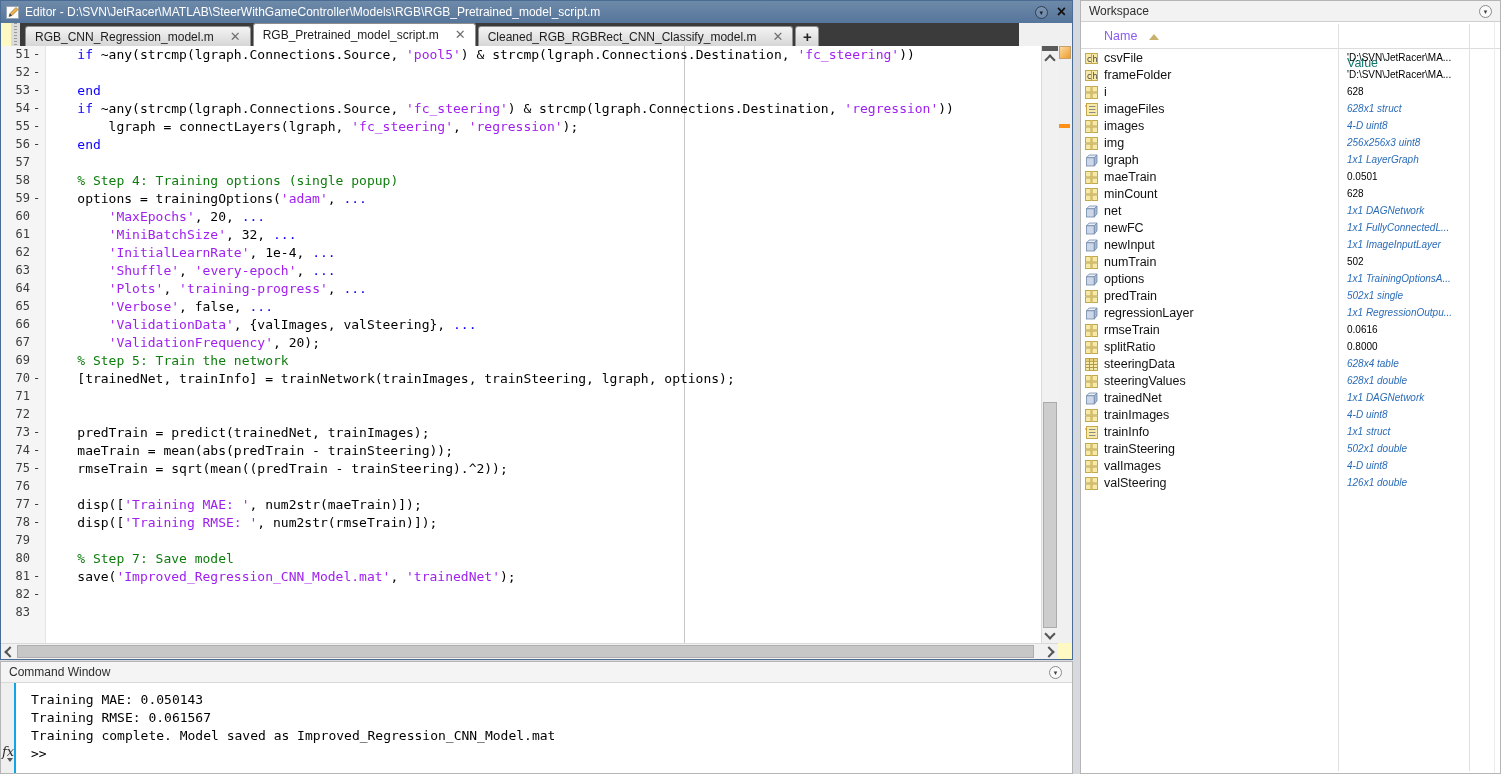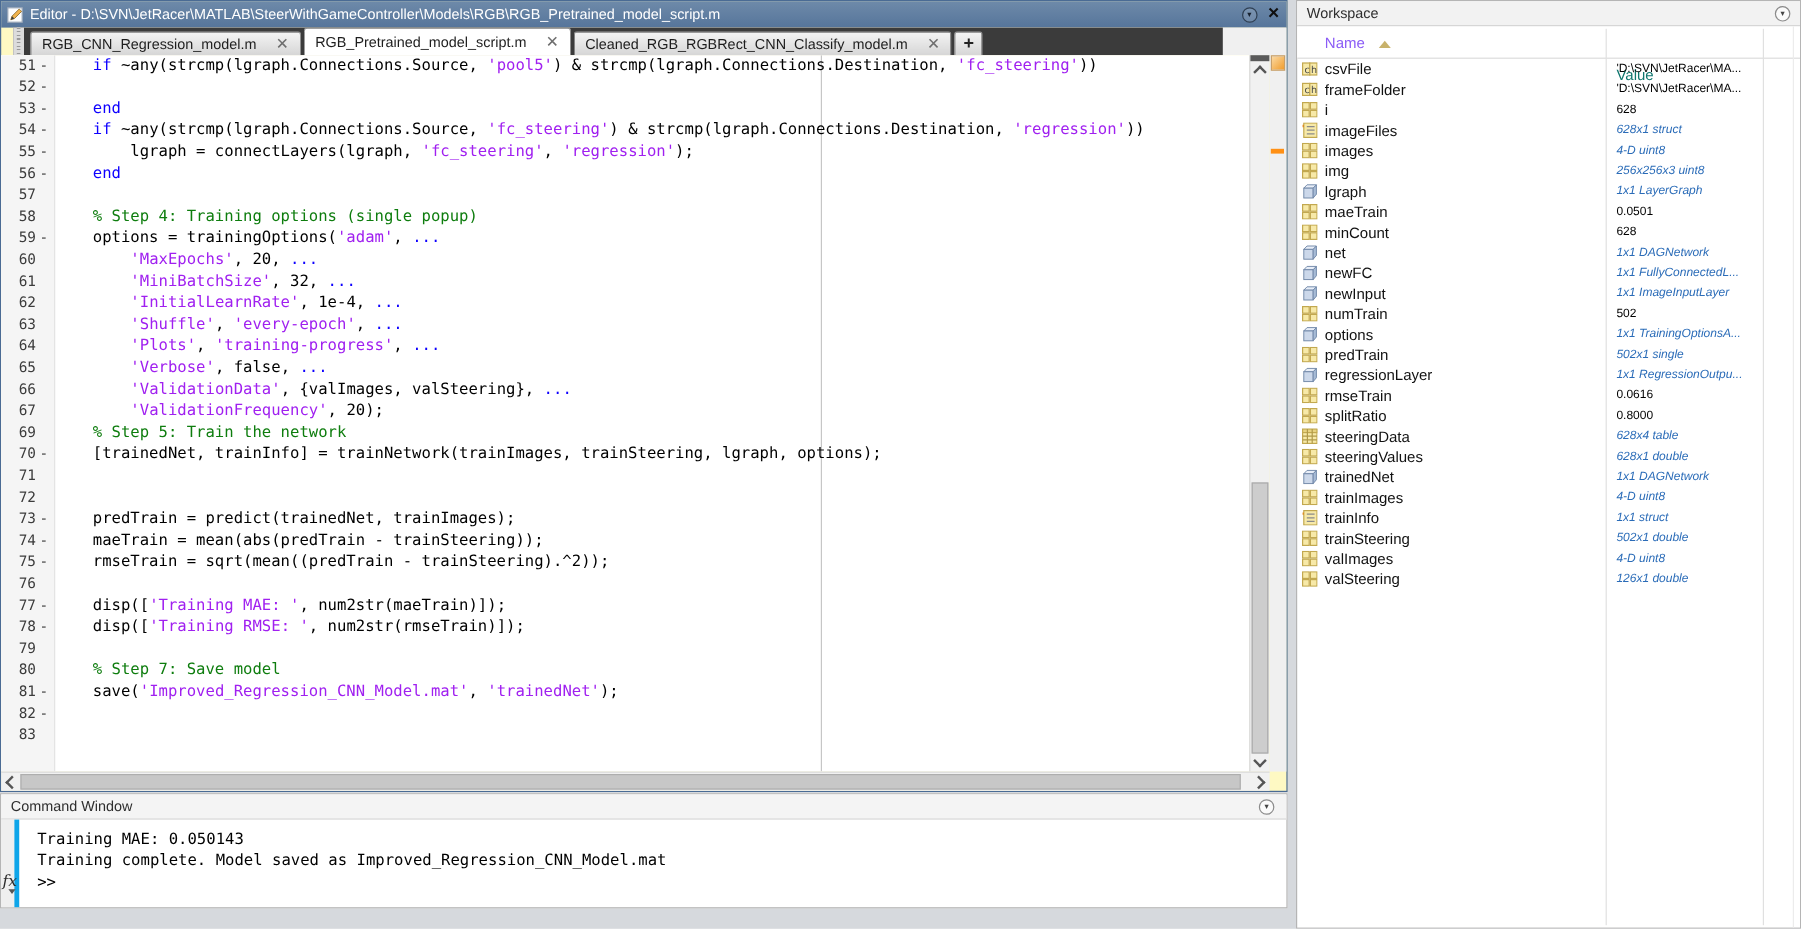--- a/index.html
+++ b/index.html
@@ -59,26 +59,26 @@
     background:linear-gradient(135deg,#fbd9a2,#f09d2e); border:1px solid #c8a06a; }
   .ind-mark { position:absolute; top:78px; left:1px; width:11px; height:4px; background:#ff9015; }
 
   
   .hscroll { position:absolute; left:0; right:14px; bottom:0; height:16px; background:#f1f1f1; border-top:1px solid #dadada; }
   .hs-left { position:absolute; left:5px; top:4px; transform:rotate(-45deg); }
   .hs-right { position:absolute; right:5px; top:4px; transform:rotate(135deg); }
   .hs-thumb { position:absolute; left:16px; right:24px; top:1px; bottom:1px; background:#c7c7c7; border:1px solid #aeaeae; }
 
   
-  .cmd-panel { position:absolute; left:0; top:661px; width:1073px; height:96px; background:#fff; border:1px solid #b5b5b5; }
+  .cmd-panel { position:absolute; left:0; top:661px; width:1073px; height:113px; background:#fff; border:1px solid #b5b5b5; }
   .cmd-header { position:absolute; left:0; top:0; right:0; height:21px; background:#f4f4f4;
     border-bottom:1px solid #d9d9d9; display:flex; align-items:center; font-size:12px; color:#2e2e2e; padding-left:8px; }
   .cmd-header .circ-menu { position:absolute; right:10px; top:4px; }
   .cmd-body { position:absolute; left:0; top:21px; right:0; bottom:0; }
-  .cmd-gutter { position:absolute; left:0; top:0; bottom:0; width:15px; background:#efefef; border-right:4px solid #0ea5e9; }
+  .cmd-gutter { position:absolute; left:0; top:0; bottom:0; width:15px; background:#efefef; border-right:2px solid #0ea5e9; }
   .fx { position:absolute; left:1px; bottom:14px; font:italic 13px "DejaVu Serif",serif; color:#2b2b2b; }
   .fx:after { content:""; position:absolute; left:5px; bottom:-6px; border:3px solid transparent; border-top:4px solid #555; }
   .cmd-lines { position:absolute; left:30px; top:8px; }
   .cmd-line { font:13px "DejaVu Sans Mono",monospace; color:#000; height:18px; line-height:18px; white-space:pre; }
   .cmd-prompt { font:13px "DejaVu Sans Mono",monospace; color:#000; height:18px; line-height:18px; }
 
   
   .ws-panel { position:absolute; left:1080px; top:0; width:421px; height:774px; background:#fff; border:1px solid #b5b5b5; }
   .ws-header { position:absolute; left:0; top:0; right:0; height:21px; background:#f2f2f2;
     border-bottom:1px solid #cfcfcf; display:flex; align-items:center; font-size:12px; color:#2e2e2e; padding-left:8px; }
@@ -330,20 +330,21 @@
     <div class="cmd-header">
       <span>Command Window</span>
       <span class="circ-menu light">▾</span>
     </div>
     <div class="cmd-body">
       <div class="cmd-gutter">
         <span class="fx">fx</span>
       </div>
       <div class="cmd-lines" id="cmd-lines">
           <div class="cmd-line">Training MAE: 0.050143</div>
+          <div class="cmd-line">Training RMSE: 0.061567</div>
           <div class="cmd-line">Training complete. Model saved as Improved_Regression_CNN_Model.mat</div>
           <div class="cmd-prompt">&gt;&gt;</div>
         </div>
     </div>
   </div>
 
   <div class="ws-panel">
     <div class="ws-header">
       <span>Workspace</span>
       <span class="circ-menu light">▾</span>

